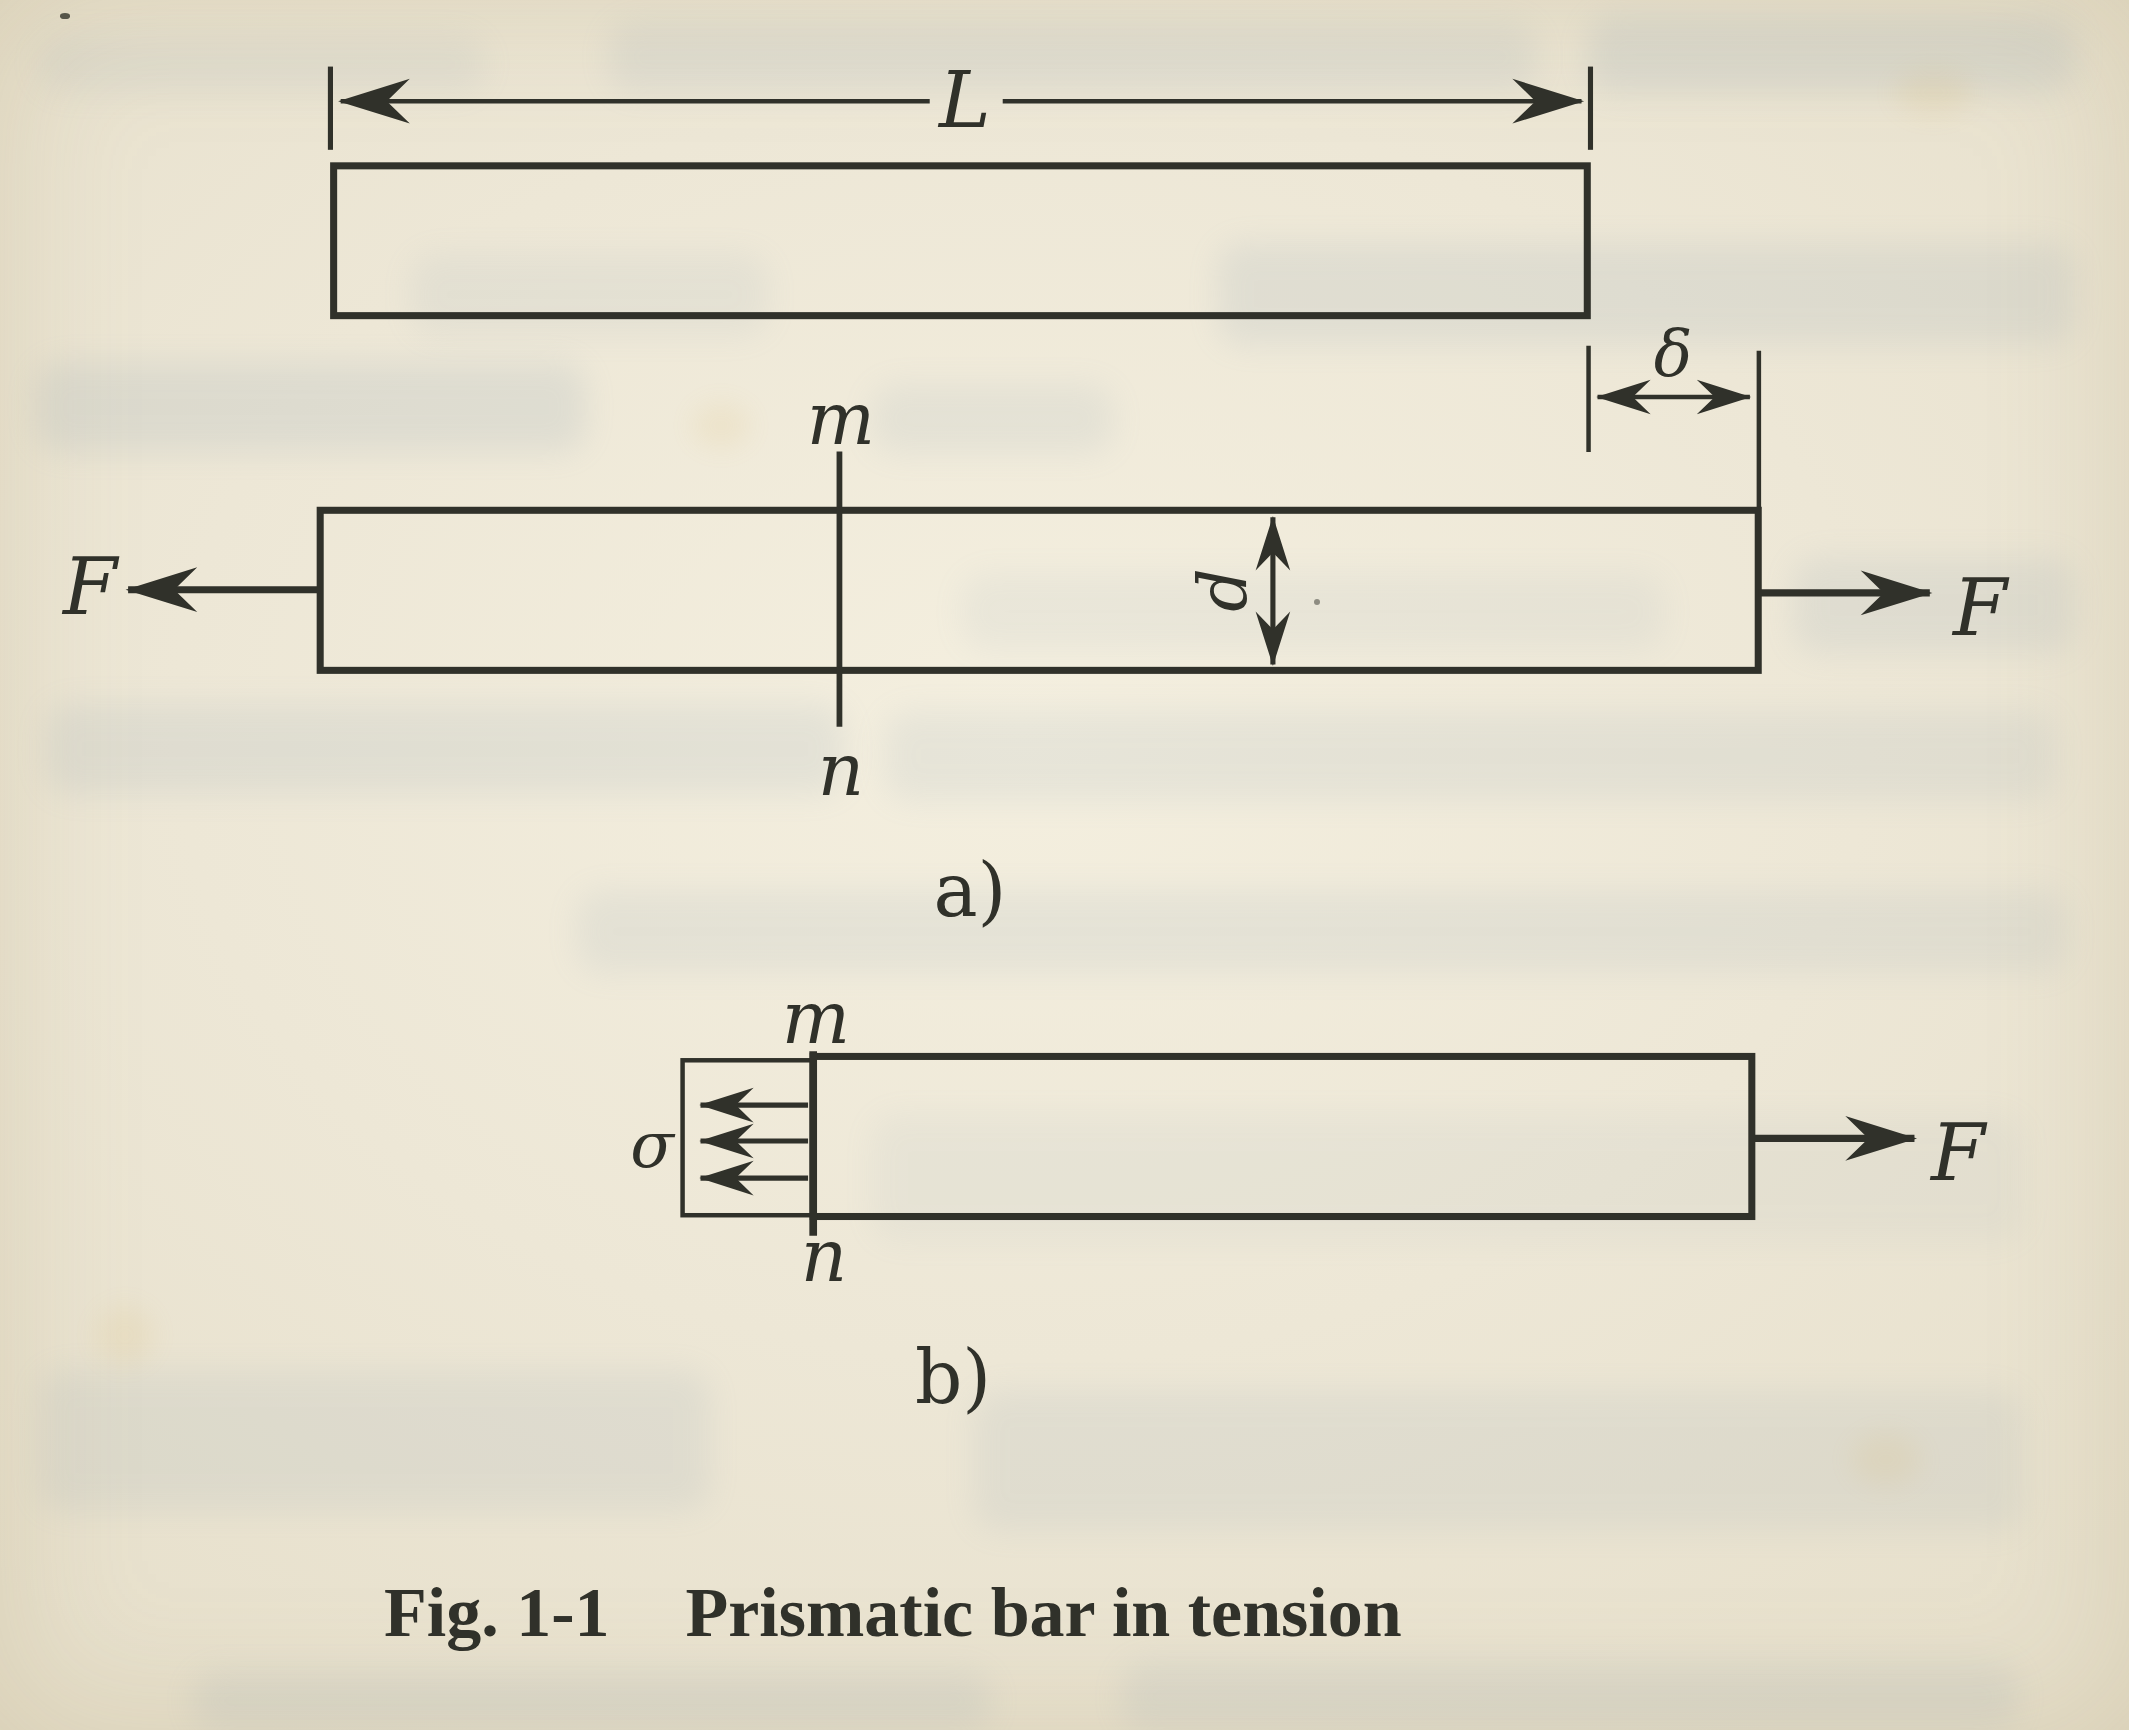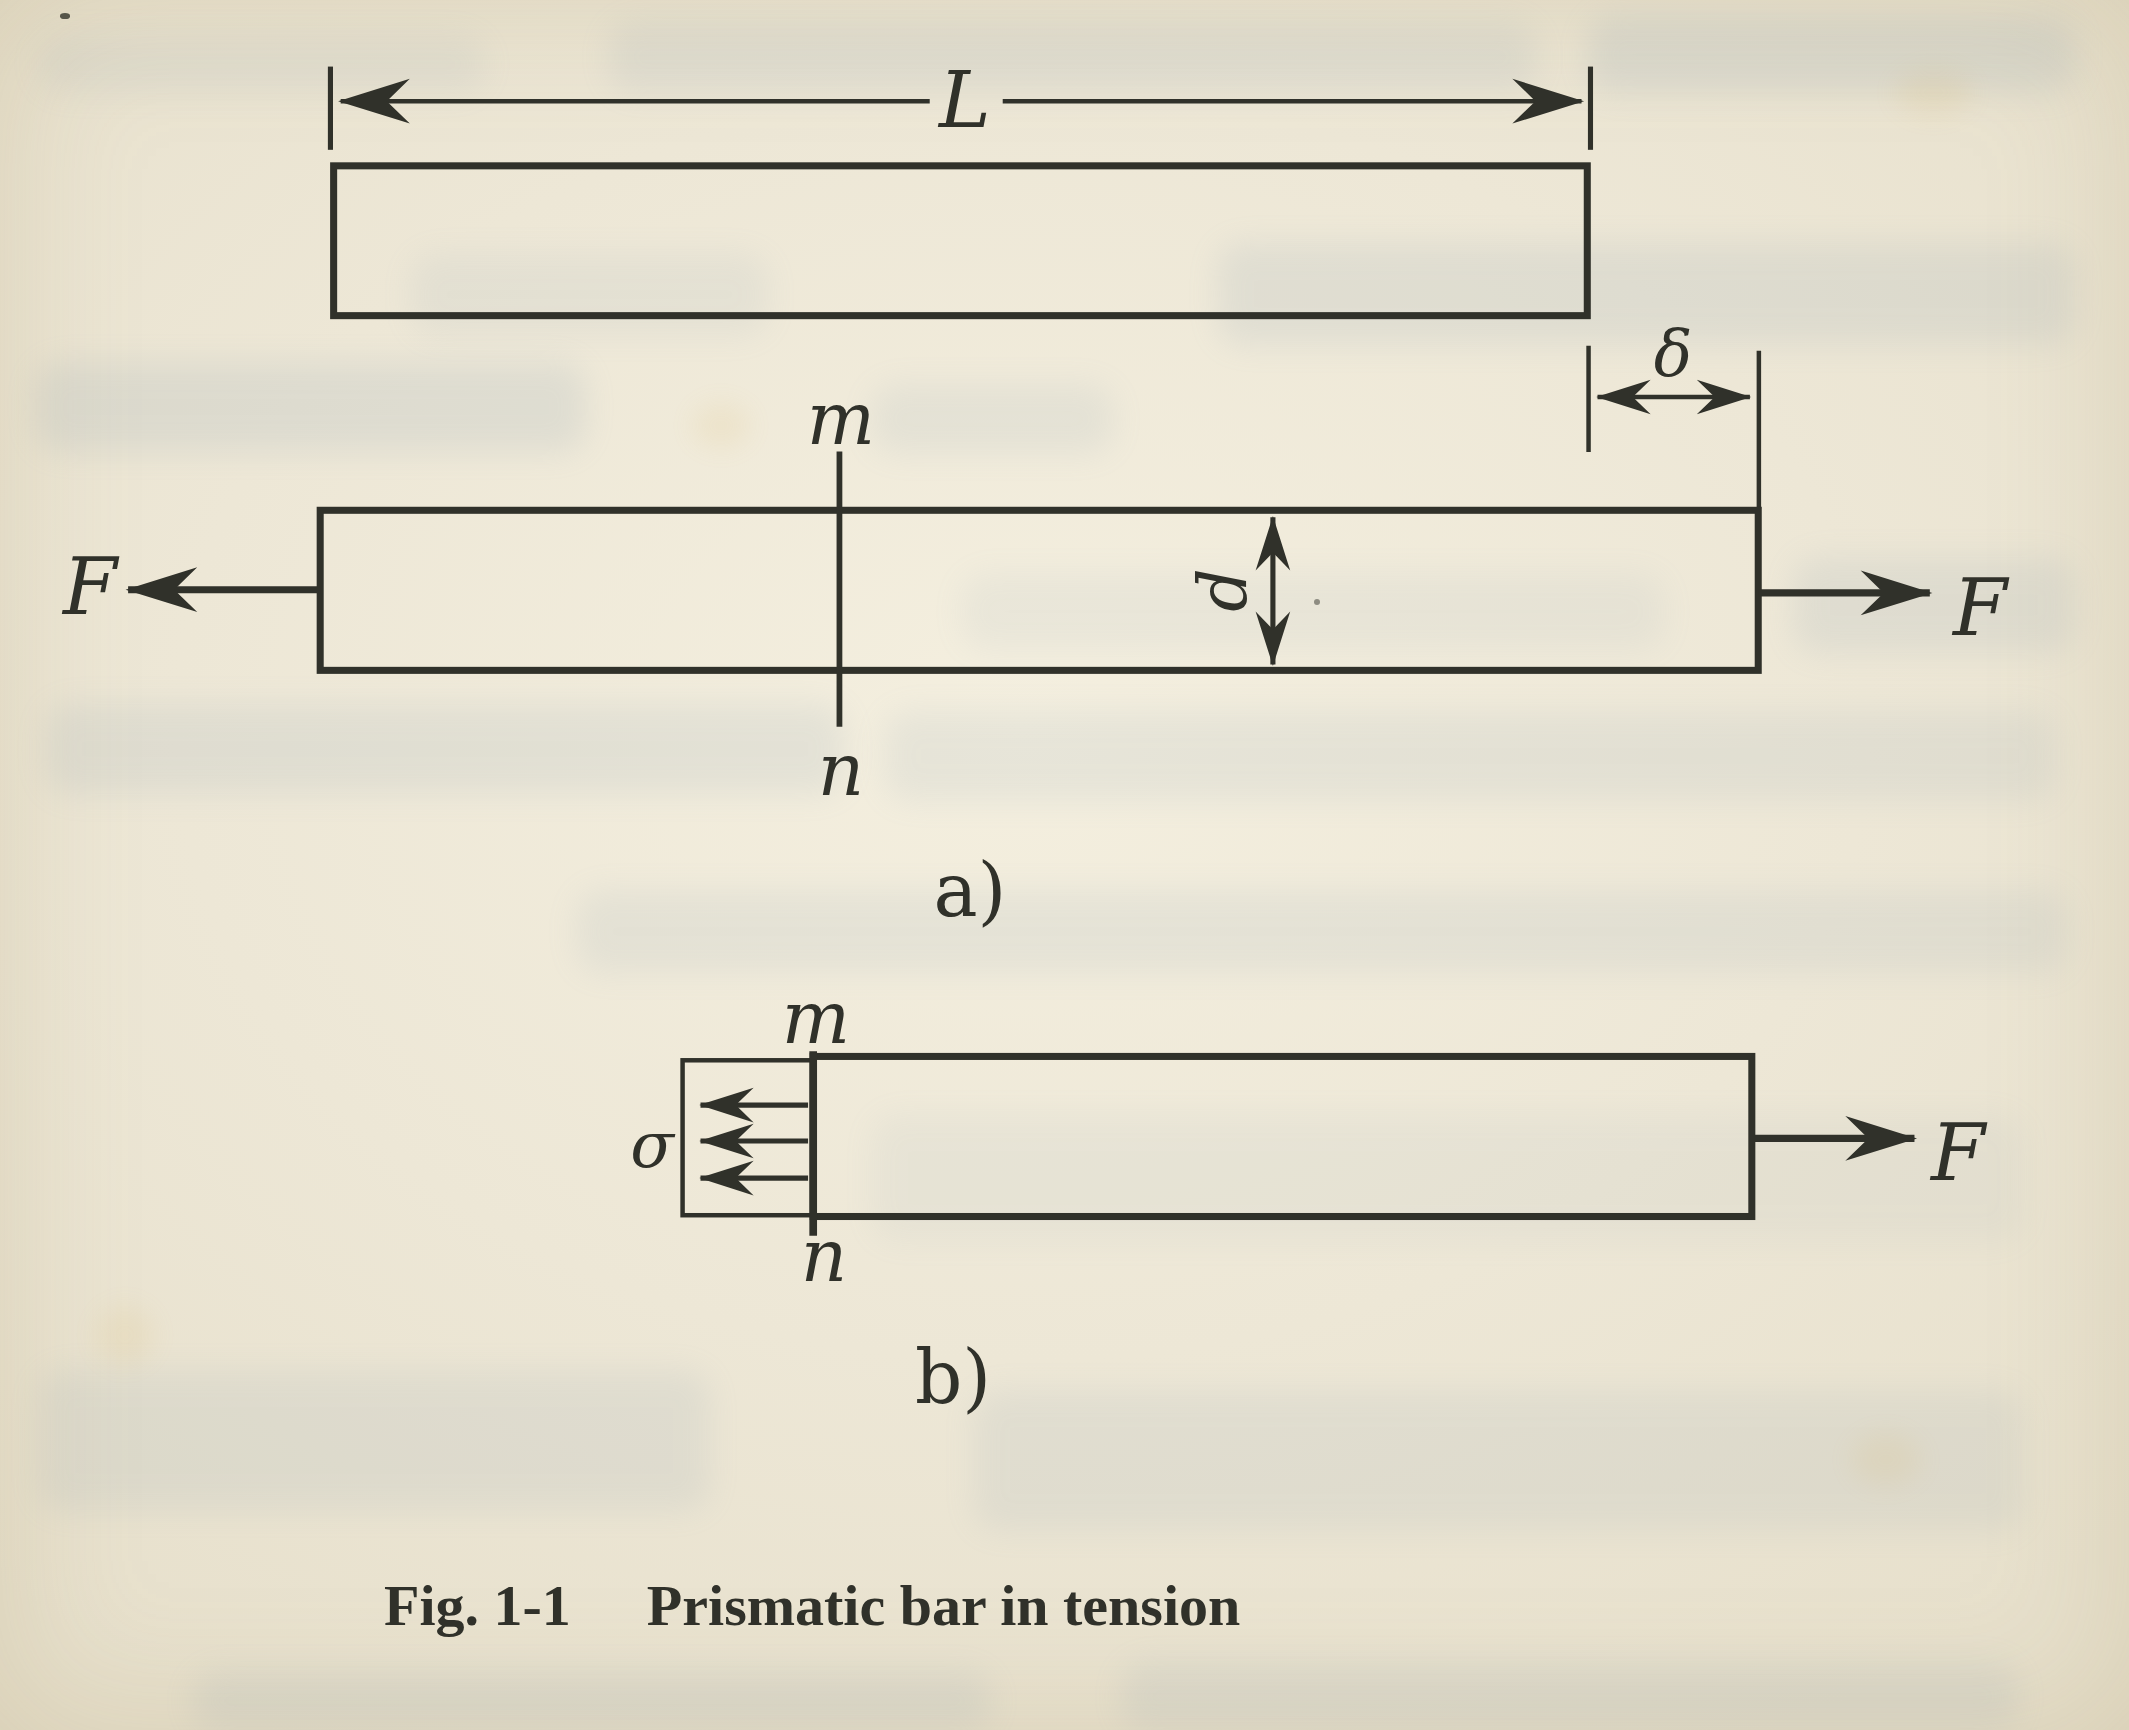--- a/index.html
+++ b/index.html
@@ -40,21 +40,21 @@
     white-space:nowrap;
     line-height:1;
   }
   .upright{font-style:normal;}
   .rot90{transform:translate(-50%,-50%) rotate(-90deg);}
   .caption{
     position:absolute;z-index:4;
     left:384px;top:1574px;
     color:var(--ink,#30312a);
     font-family:"Liberation Serif","DejaVu Serif",serif;
-    font-size:58px;font-weight:bold;
+    font-size:70px;font-weight:bold;
     white-space:nowrap;line-height:1.1;
   }
   .caption .gap{display:inline-block;width:76px;}
 </style>
 </head>
 <body>
 
 <div id="page">
 
   <div class="ghost" style="left:608px;top:22.4px;width:929px;height:70px;"></div>

